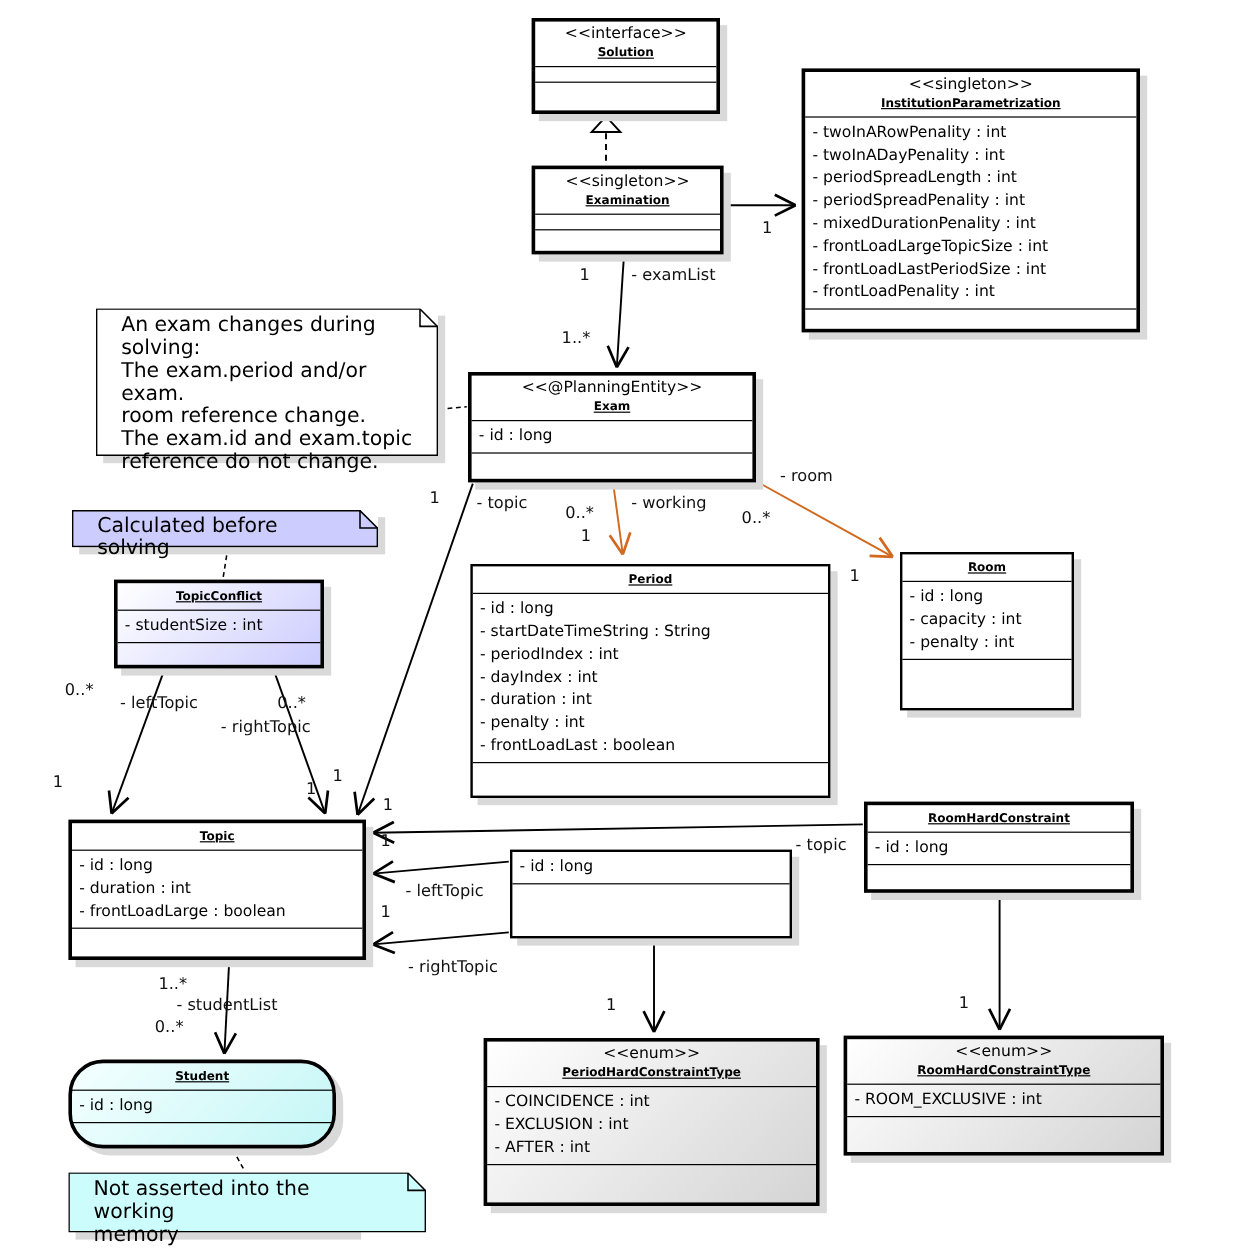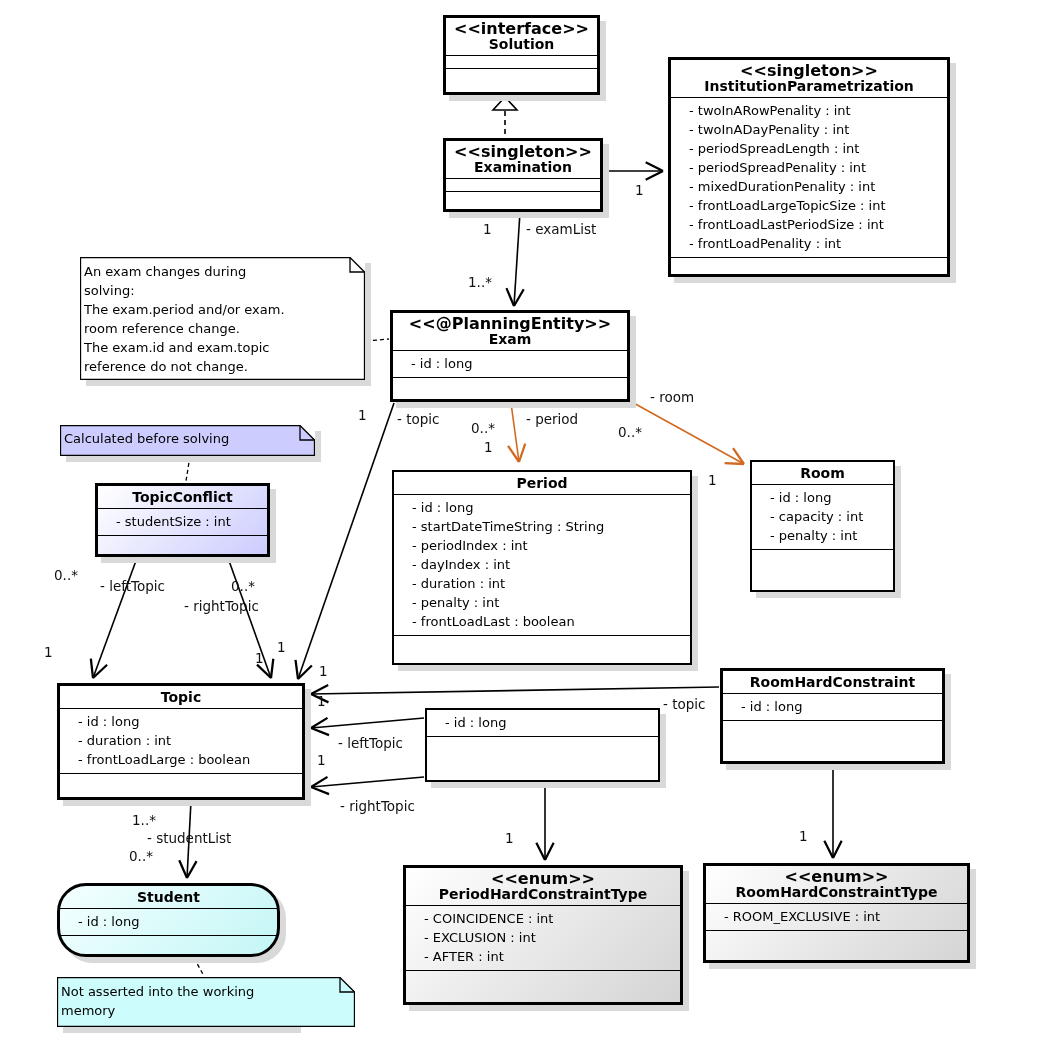--- a/index.html
+++ b/index.html
@@ -5,34 +5,34 @@
   html,body{margin:0;padding:0;background:#ffffff;}
   #canvas{position:relative;width:1046px;height:1046px;background:#ffffff;overflow:hidden;
           font-family:"DejaVu Sans", sans-serif;color:#000;}
   #edges{position:absolute;left:0;top:0;width:1046px;height:1046px;}
 
   
   .cls{position:absolute;box-sizing:border-box;border:3px solid #000;background:#ffffff;
        display:flex;flex-direction:column;box-shadow:6px 6px 0 #d9d9d9;}
   .cls.thin{border-width:2px;}
   .hdr{box-sizing:border-box;border-bottom:1px solid #000;text-align:center;padding:3px 4px 2px;}
-  .stereo{font-size:16px;line-height:15px;font-weight:bold;}
-  .cname{font-size:14px;font-weight:bold;line-height:17px;}
-  .attrs{box-sizing:border-box;border-bottom:1px solid #000;padding:3px 12px 4px;}
+  .stereo{font-size:13px;line-height:15px;}
+  .cname{font-size:10px;font-weight:bold;line-height:17px;text-decoration:underline;}
+  .attrs{box-sizing:border-box;border-bottom:1px solid #000;padding:3px 0 4px;}
   .attr{font-size:13px;line-height:19px;padding:0 6px;white-space:nowrap;}
   .empty-row{box-sizing:border-box;height:13px;border-bottom:1px solid #000;}
   .ftr{flex:1;}
   .lav{background:linear-gradient(135deg,#ffffff 0%,#ccccfe 100%);}
   .cyan{background:linear-gradient(135deg,#f4ffff 0%,#c4f6f6 100%);border-radius:29px;}
   .gray{background:linear-gradient(135deg,#ffffff 0%,#d4d4d4 100%);}
 
   
   .note{position:absolute;box-shadow:6px 6px 0 #d9d9d9;}
   .note svg{position:absolute;left:0;top:0;}
-  .note-text{position:relative;font-size:13px;line-height:19px;padding:5px 4px;
+  .note-text{position:relative;font-size:17px;line-height:19px;padding:5px 21px;
              white-space:pre-line;}
 
   
   .lbl{position:absolute;font-size:13.5px;line-height:15px;white-space:nowrap;color:#111;}
 </style>
 </head>
 <body>
 
 <div id="canvas">
 
@@ -179,21 +179,21 @@
     <div class="ftr"></div>
   </div>
 
   <div class="cls thin" style="left:425px;top:708px;width:235px;height:74px">
     <div class="attrs">
       <div class="attr">- id : long</div>
     </div>
     <div class="ftr"></div>
   </div>
 
-  <div class="cls" style="left:720px;top:668px;width:225px;height:96px">
+  <div class="cls" style="left:720px;top:668px;width:225px;height:76px">
     <div class="hdr">
       <div class="cname">RoomHardConstraint</div>
     </div>
     <div class="attrs">
       <div class="attr">- id : long</div>
     </div>
     <div class="ftr"></div>
   </div>
 
   <div class="cls cyan" style="left:57px;top:883px;width:223px;height:74px">
@@ -263,21 +263,21 @@
   <span class="lbl" style="left:635px;top:183px">1</span>
 
   <span class="lbl" style="left:483px;top:222px">1</span>
   <span class="lbl" style="left:526px;top:222px">- examList</span>
   <span class="lbl" style="left:468px;top:275px">1..*</span>
 
   <span class="lbl" style="left:358px;top:408px">1</span>
   <span class="lbl" style="left:397px;top:412px">- topic</span>
   <span class="lbl" style="left:277px;top:640px">1</span>
 
-  <span class="lbl" style="left:526px;top:412px">- period</span>
+  <span class="lbl" style="left:526px;top:412px">- working</span>
   <span class="lbl" style="left:471px;top:421px">0..*</span>
   <span class="lbl" style="left:484px;top:440px">1</span>
 
   <span class="lbl" style="left:650px;top:390px">- room</span>
   <span class="lbl" style="left:618px;top:425px">0..*</span>
   <span class="lbl" style="left:708px;top:473px">1</span>
 
   <span class="lbl" style="left:54px;top:568px">0..*</span>
   <span class="lbl" style="left:100px;top:579px">- leftTopic</span>
   <span class="lbl" style="left:44px;top:645px">1</span>

